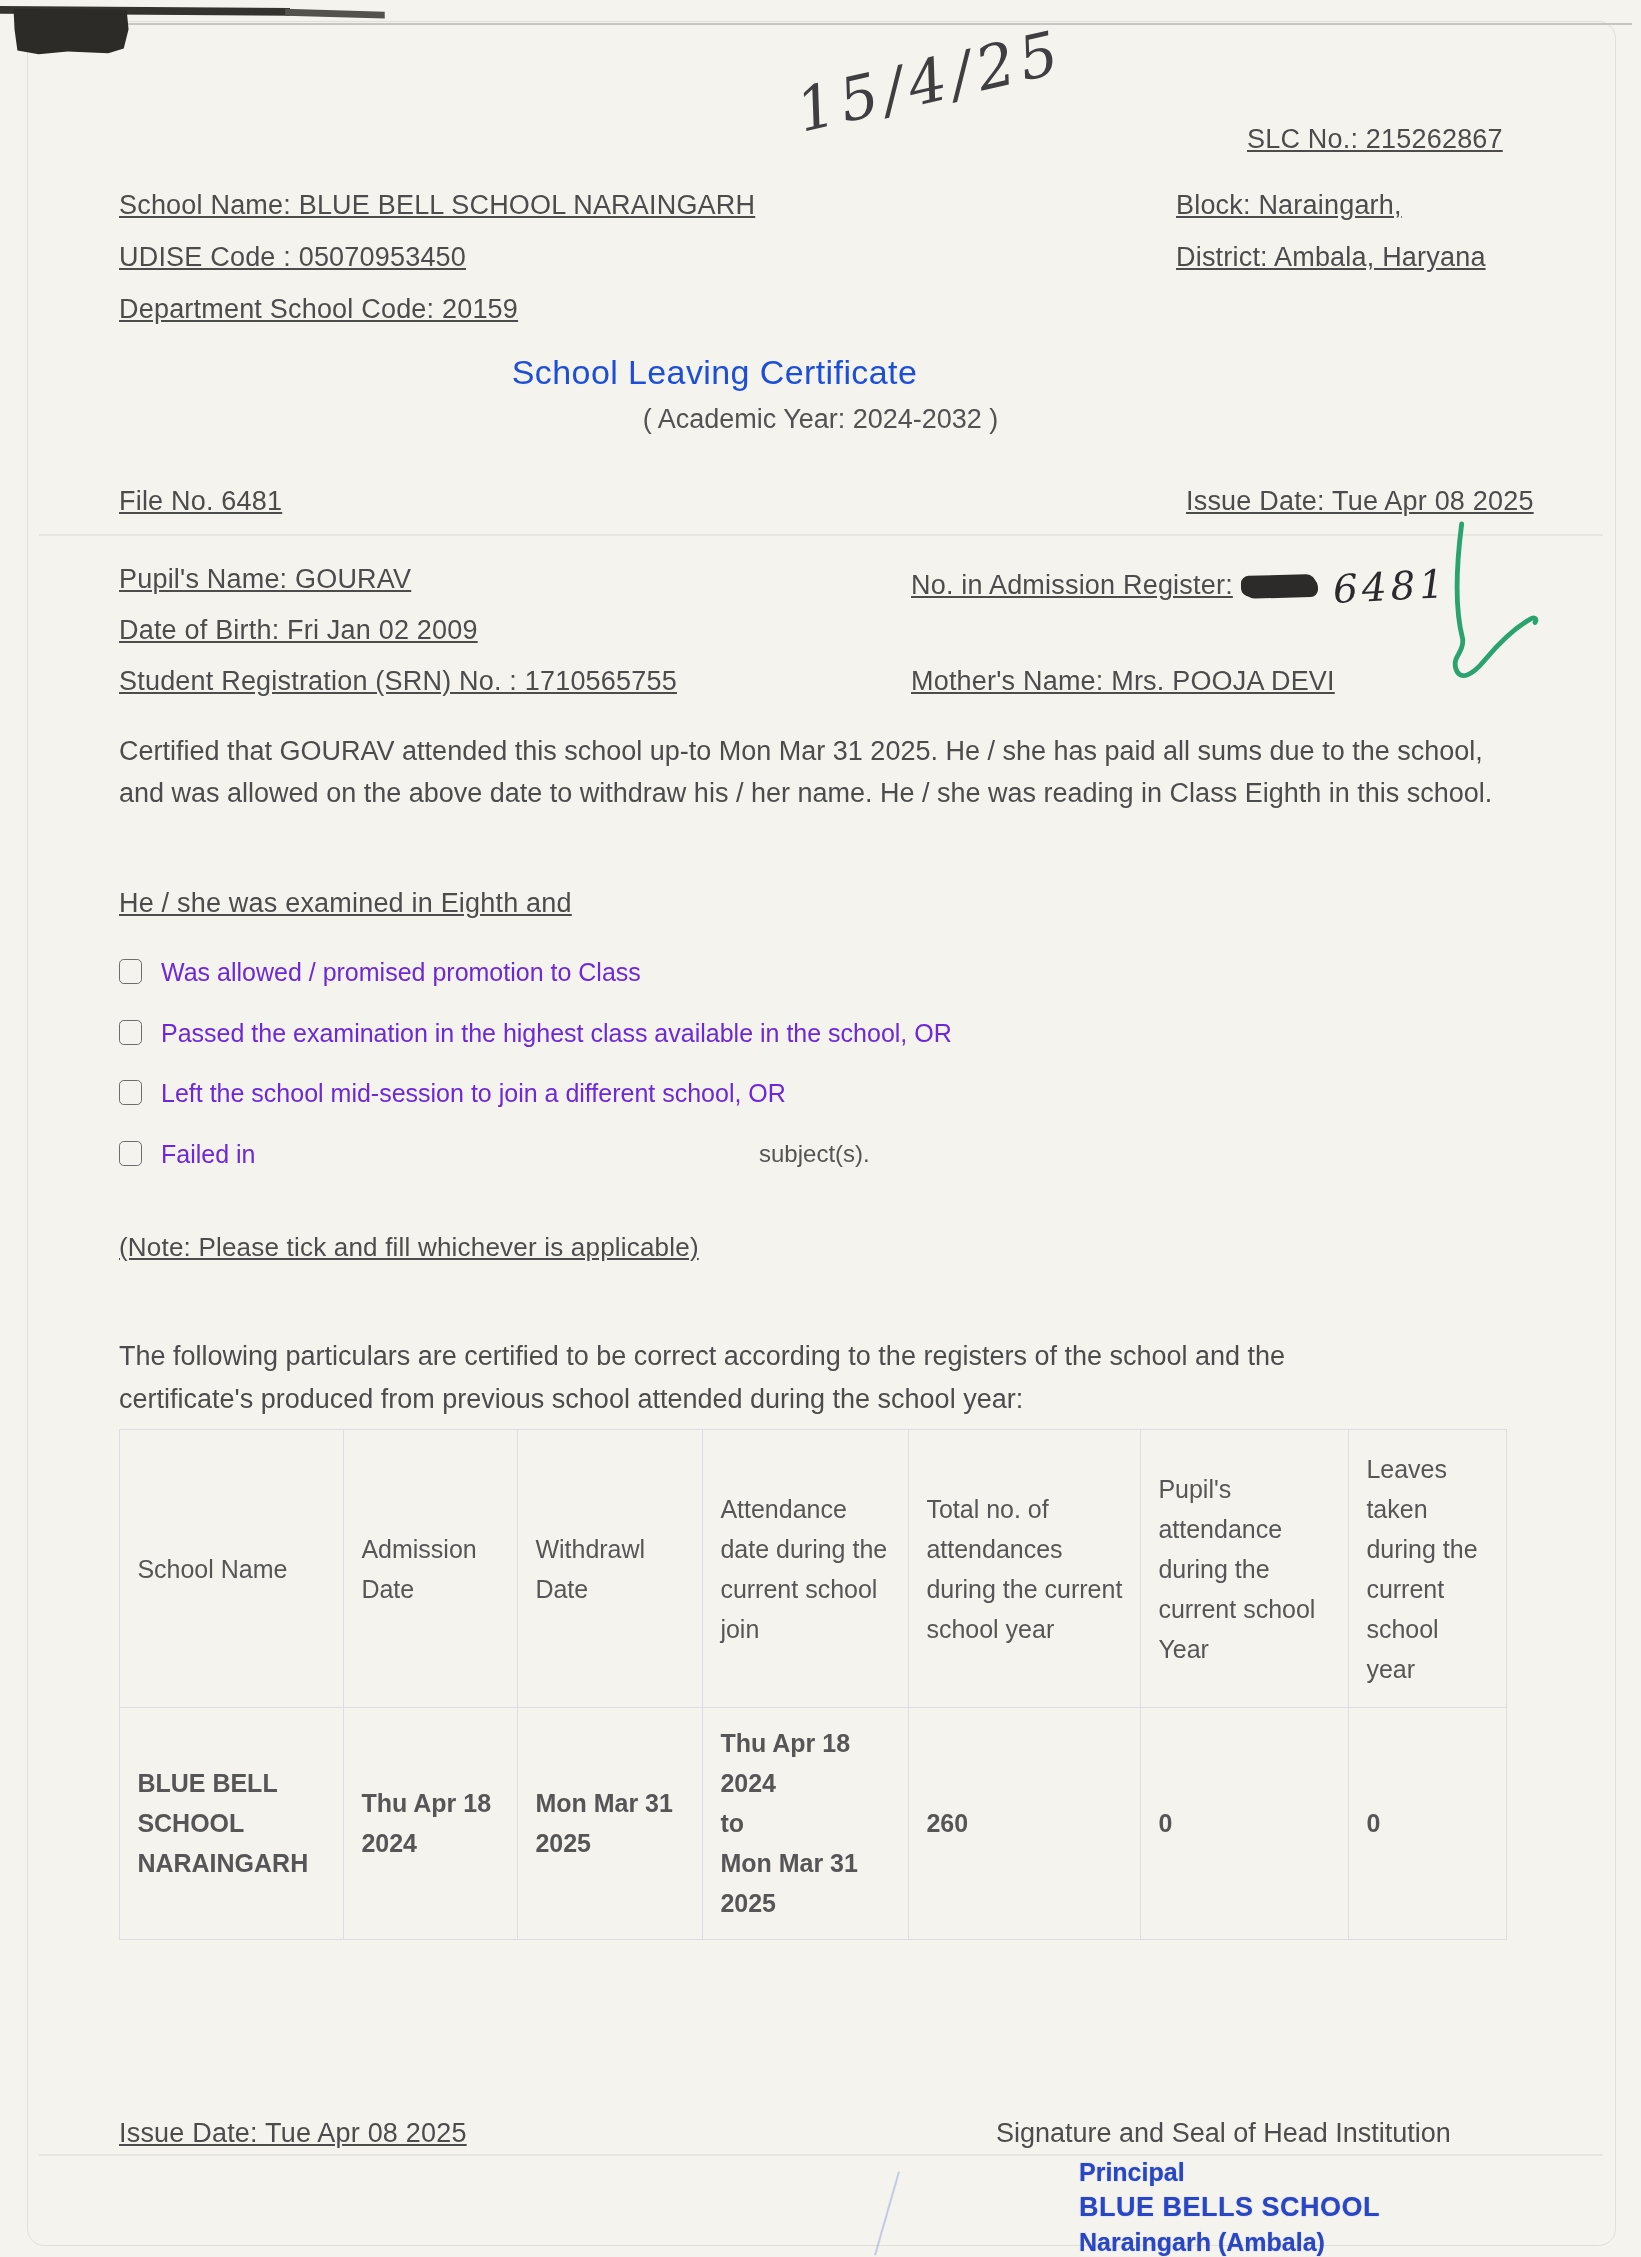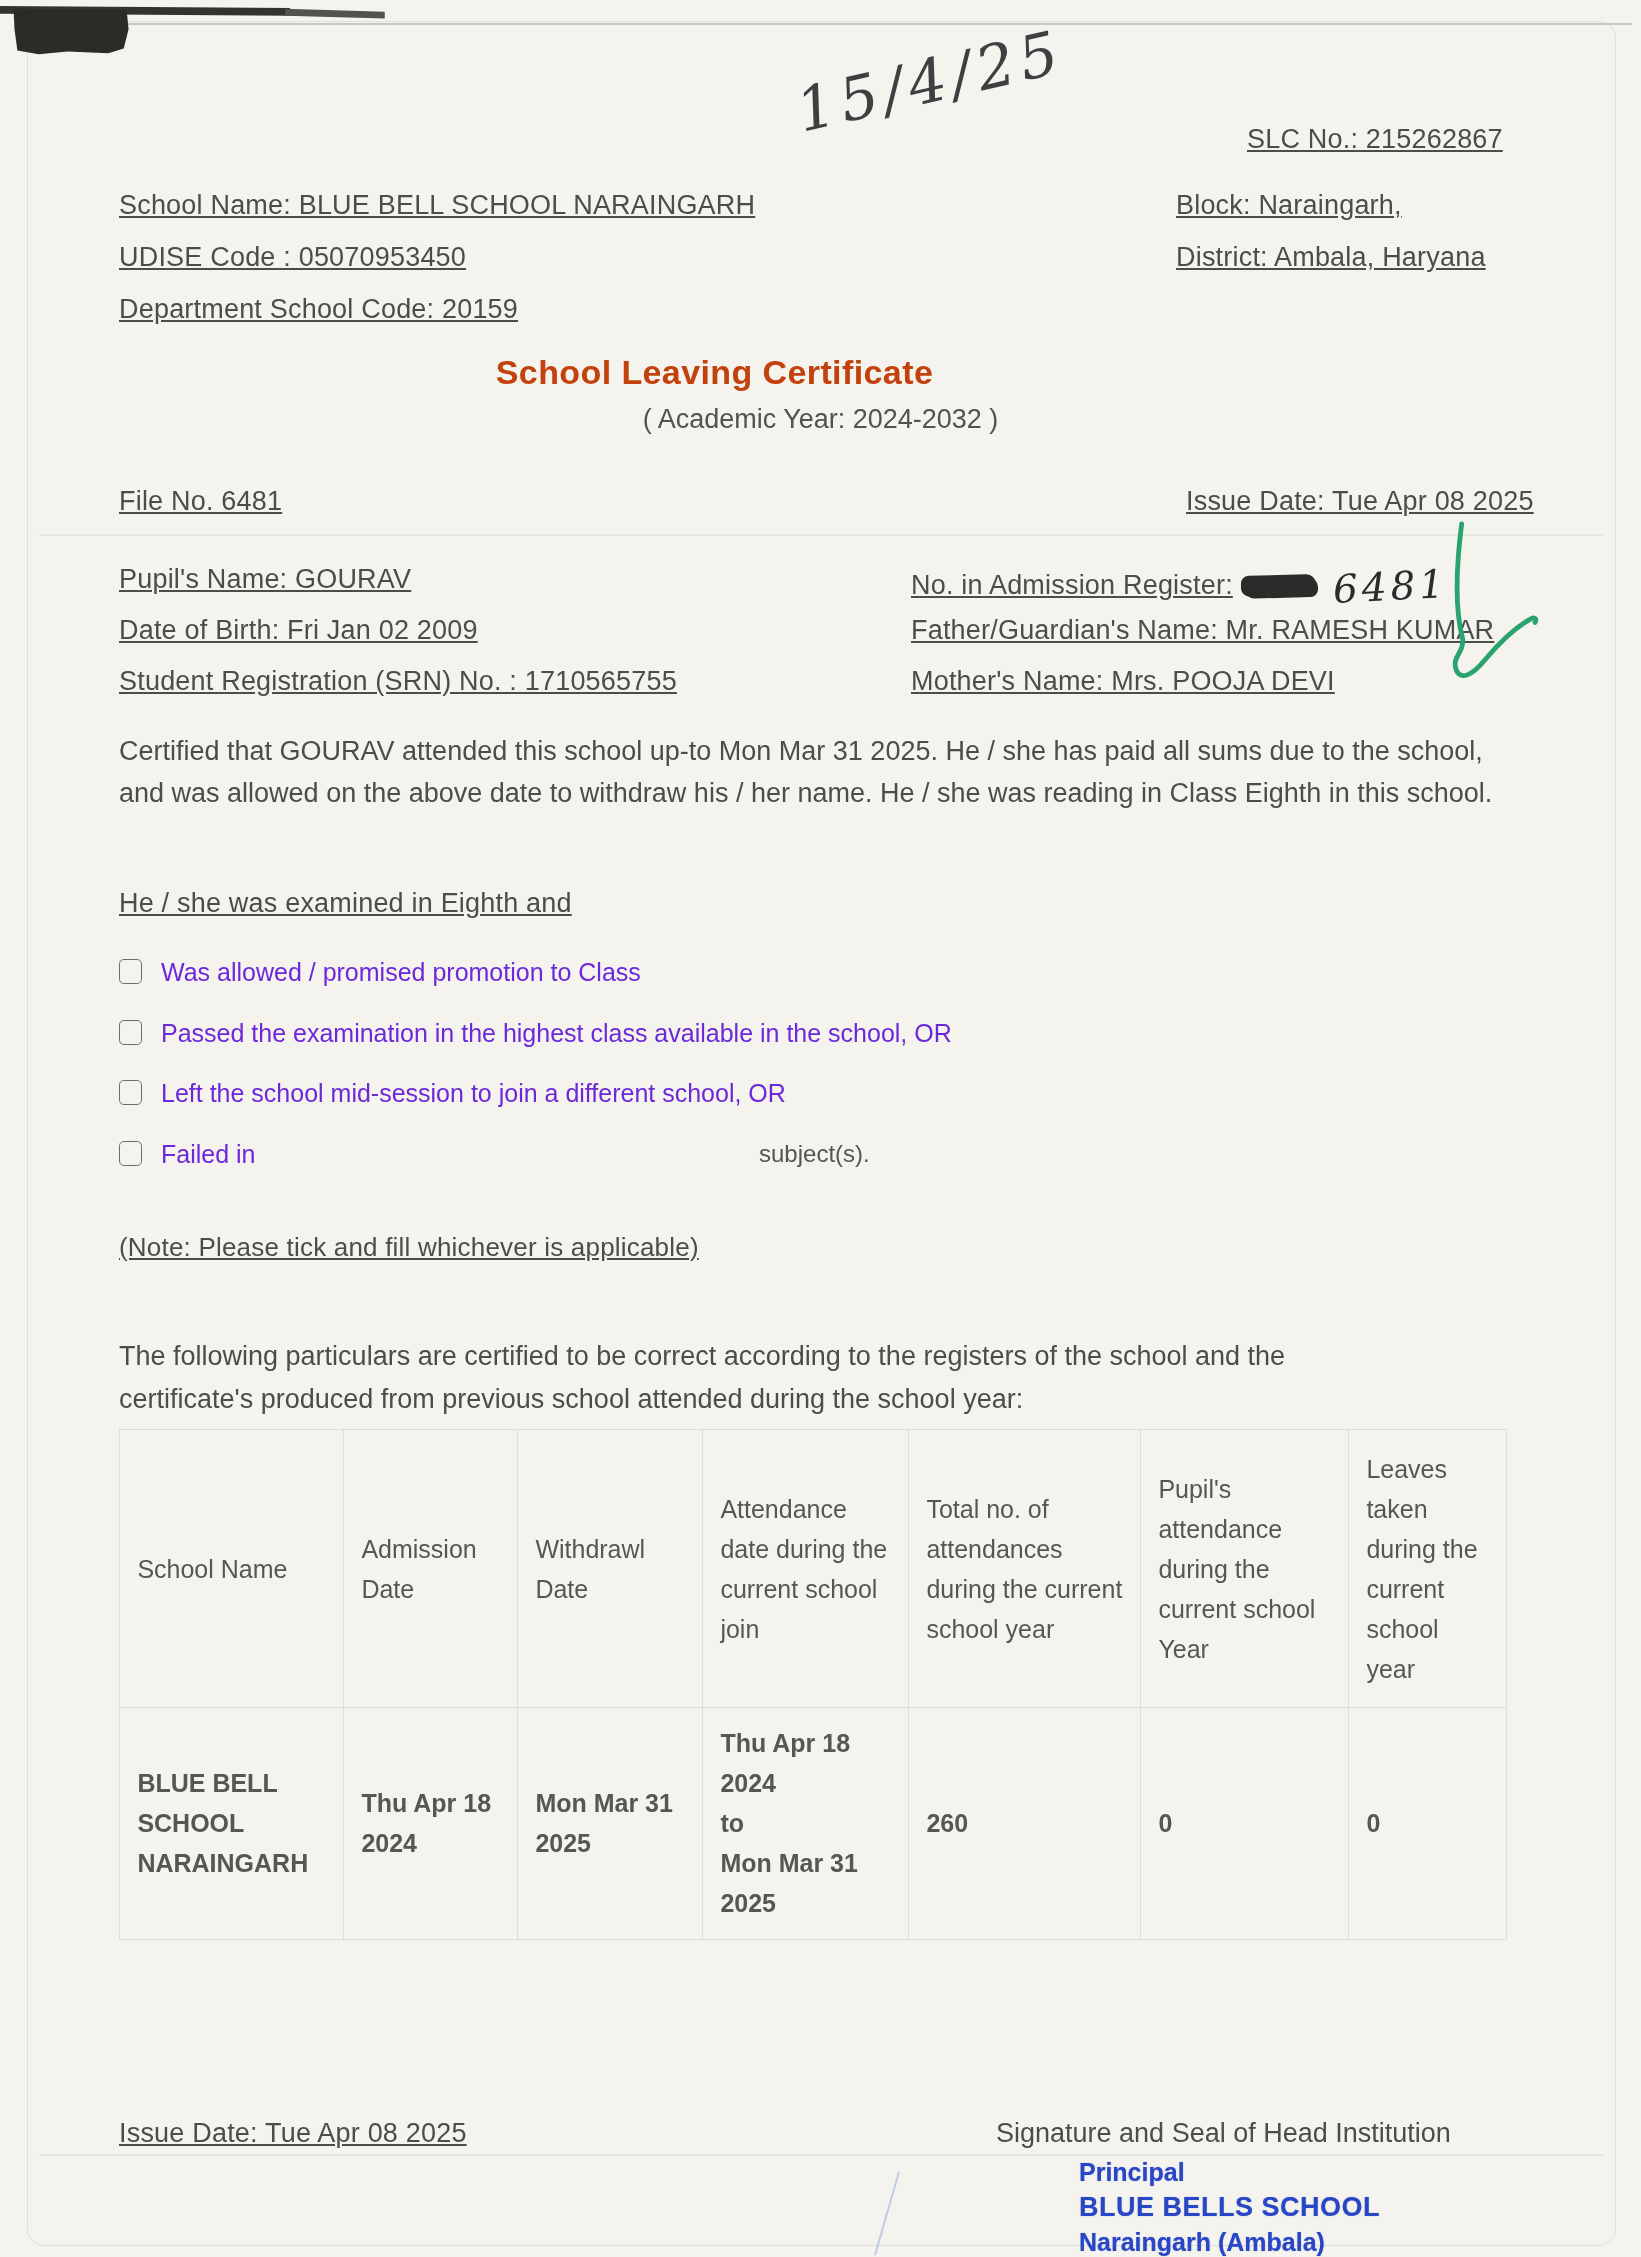--- a/index.html
+++ b/index.html
@@ -41,23 +41,22 @@
 
   .slc { left: 1247px; top: 124px; }
   .school-name { left: 119px; top: 190px; }
   .udise { left: 119px; top: 242px; }
   .deptcode { left: 119px; top: 294px; }
   .block { left: 1176px; top: 190px; }
   .district { left: 1176px; top: 242px; }
 
   .title-main {
     left: 0; top: 353px; width: 1429px;
-    text-align: center; font-size: 34px; color: #c2410c;
+    text-align: center; font-size: 34px; color: #1d4ed8;
     letter-spacing: 0.4px;
-    font-weight: bold;
   }
   .title-year {
     left: 0; top: 404px; width: 1641px;
     text-align: center; font-size: 27px; color: #525252;
   }
 
   .file-no { left: 119px; top: 486px; }
   .issue-date-top { left: 1186px; top: 486px; }
 
   .divider1 { left: 39px; top: 534px; width: 1564px; height: 1.9px; background: #e7e6e0; }
@@ -197,21 +196,20 @@
   <div class="abs line issue-date-top">Issue Date: Tue Apr 08 2025</div>
   <div class="abs divider1"></div>
 
   <div class="abs line pupil-name">Pupil's Name: GOURAV</div>
   <div class="abs line dob">Date of Birth: Fri Jan 02 2009</div>
   <div class="abs line srn">Student Registration (SRN) No. : 1710565755</div>
 
   <div class="abs line adm-reg">
     <span>No. in Admission Register:</span><span class="scribble"></span><span class="hand-num">6481</span>
   </div>
-  <div class="abs line father">Father/Guardian's Name: Mr. RAMESH KUMAR</div>
   <div class="abs line mother">Mother's Name: Mrs. POOJA DEVI</div>
 
   <svg class="abs green-tick" width="97" height="169" viewBox="0 0 100 175">
     <path d="M16 3 C11 42 8 88 17 122 C19 136 6 140 10 153 C14 166 27 160 40 144 C55 126 72 110 88 101 C92 99 94 102 92 105" fill="none" stroke="#2ba36f" stroke-width="5" stroke-linecap="round" stroke-linejoin="round"></path>
   </svg>
 
   <div class="abs cert-para">Certified that GOURAV attended this school up-to Mon Mar 31 2025. He / she has paid all sums due to the school, and was allowed on the above date to withdraw his / her name. He / she was reading in Class Eighth in this school.</div>
   <div class="abs line examined">He / she was examined in Eighth and</div>
 
   <div class="abs cb-row cb-row-0">

